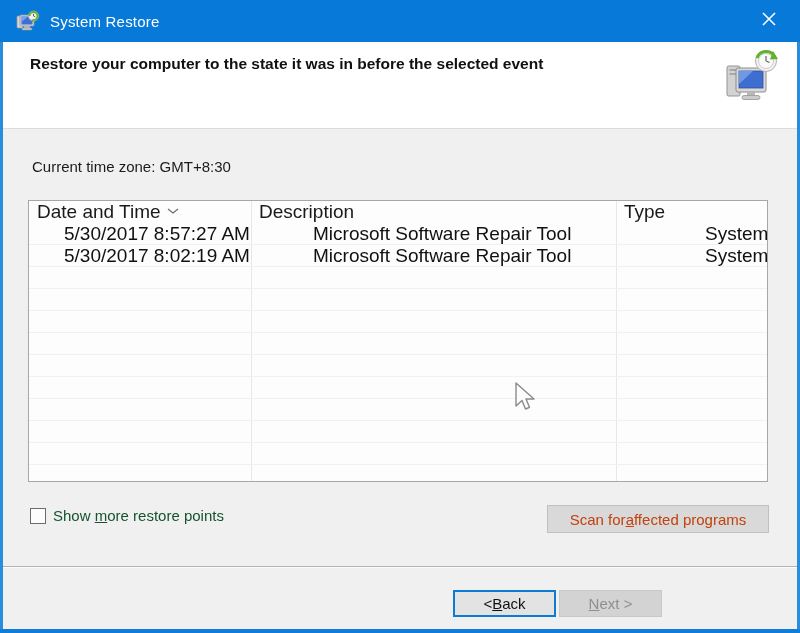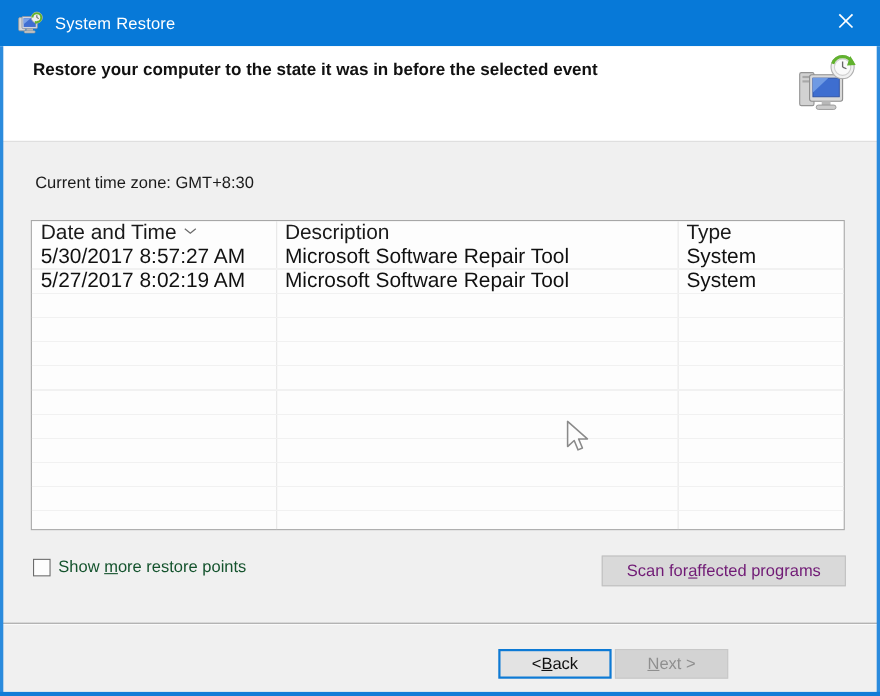--- a/index.html
+++ b/index.html
@@ -58,37 +58,37 @@
     background:repeating-linear-gradient(to bottom, transparent 0 21px, #f1f1f1 21px 22px);
     pointer-events:none;
   }
   .lv-header { position:relative; display:flex; height:22px; align-items:center; z-index:2; }
   .lv-header .hcell { padding-left:8px; height:22px; display:flex; align-items:center; color:#1a1a1a; }
   .hcell.c1 { width:222px; position:relative; }
   .hcell.c2 { width:365px; }
   .hcell.c3 { flex:1; }
   .sort-glyph { margin-left:6px; margin-bottom:9px; }
   .lv-row { position:relative; display:flex; height:22px; align-items:center; z-index:2; }
-  .lv-row .cell { padding-left:8px; white-space:nowrap; overflow:hidden; }
+  .lv-row .cell { padding-left:8px; white-space:nowrap; overflow:hidden;margin-left:27px; }
   .cell.c1 { width:222px; }
   .cell.c2 { width:365px; }
   .cell.c3 { flex:1; }
 
   
   .chk-row { position:absolute; left:30px; top:507px; display:flex; align-items:center; }
   .checkbox {
     width:16px; height:16px; background:#fdfdfd; border:1px solid #6b6b6b; margin-right:7px;
   }
   .chk-label { font-size:15px; color:#14532d; }
   .u { text-decoration:underline; }
 
   .btn { font-size:15px; display:flex; align-items:center; justify-content:center; cursor:default; }
   .scan-btn {
     position:absolute; left:547px; top:505px; width:222px; height:28px;
-    background:#d9d9d9; border:1px solid #c0c0c0; color:#701a75;
+    background:#d9d9d9; border:1px solid #c0c0c0; color:#c2410c;
   }
 
   
   .divider {
     position:absolute; left:0; top:566px; width:800px; height:2px;
     background:linear-gradient(to bottom, #b3b3b3 0 1px, #fcfcfc 1px 2px);
   }
   .back-btn {
     position:absolute; left:453px; top:590px; width:103px; height:27px;
     background:#e3e3e3; border:2px solid #0d7ad5; color:#101010;
@@ -181,21 +181,21 @@
         <span>Type</span>
       </div>
     </div>
 
     <div class="lv-row">
       <div class="cell c1">5/30/2017 8:57:27 AM</div>
       <div class="cell c2">Microsoft Software Repair Tool</div>
       <div class="cell c3">System</div>
     </div>
     <div class="lv-row">
-      <div class="cell c1">5/27/2017 8:02:19 AM</div>
+      <div class="cell c1">5/30/2017 8:02:19 AM</div>
       <div class="cell c2">Microsoft Software Repair Tool</div>
       <div class="cell c3">System</div>
     </div>
   </div>
 
   <div class="chk-row">
     <span class="checkbox"></span>
     <span class="chk-label"><span>Show </span><span class="u">m</span><span>ore restore points</span></span>
   </div>
 

